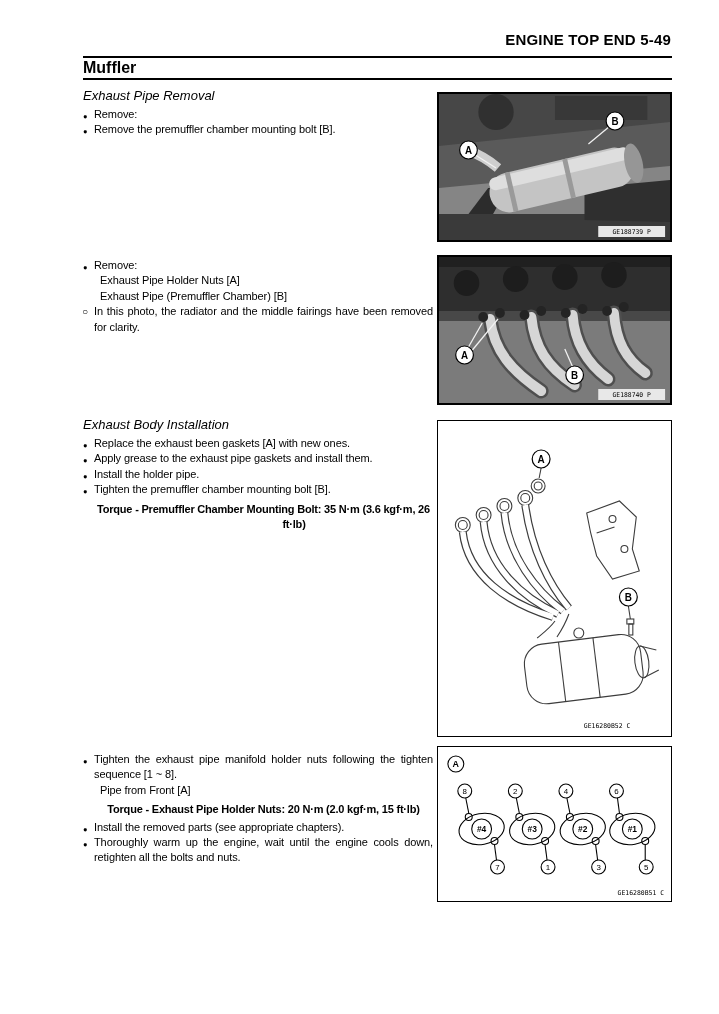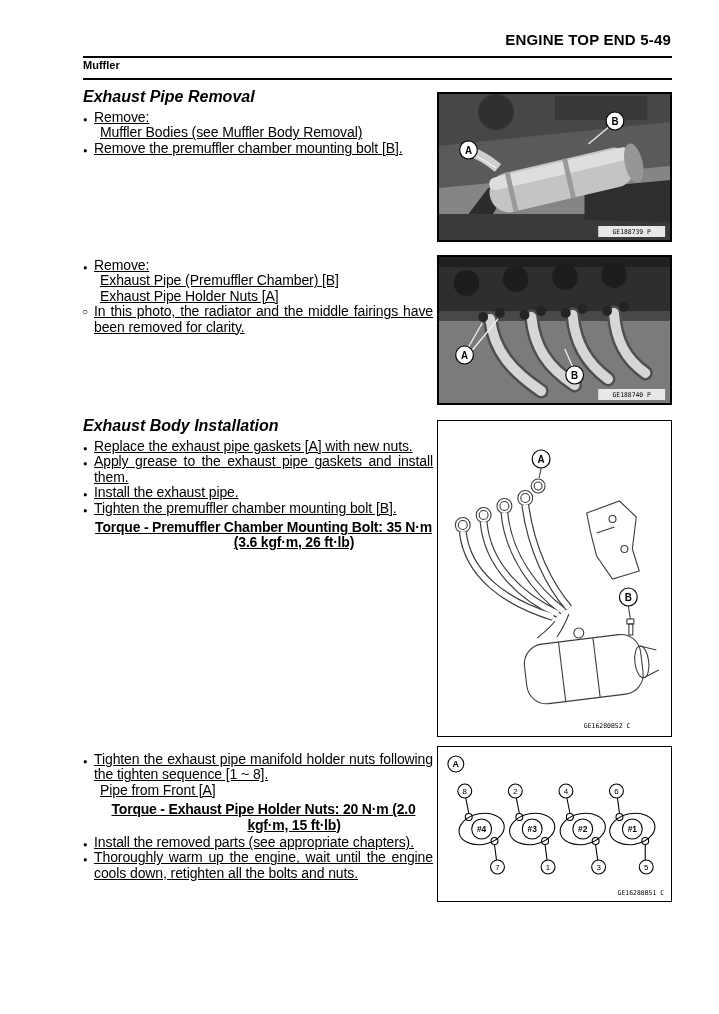--- a/index.html
+++ b/index.html
@@ -12,27 +12,27 @@
   }
   .page { position:relative; width:719px; height:950px; overflow:hidden; background:#fff; }
 
   .header-title {
     position:absolute; top:31px; right:48px;
     font-size:15px; font-weight:bold; letter-spacing:.2px;
   }
   .rule { position:absolute; left:83px; width:589px; background:#000; }
   .rule-top { top:56px; height:2px; }
   .rule-sub { top:78px; height:2px; }
-  .muffler-heading { position:absolute; top:59px; left:83px; font-size:11px; font-weight:bold; }
+  .muffler-heading { position:absolute; top:59px; left:83px; font-size:16px; font-weight:bold; }
 
   .textblock { position:absolute; left:83px; width:350px; }
-  .subsection-title { font-size:16px; font-style:italic; font-weight:bold; margin-bottom:4px; }
+  .subsection-title { font-size:13px; font-style:italic; font-weight:normal; margin-bottom:4px; }
   .item {
-    font-size:14px; line-height:15.4px; text-align:justify;
-    letter-spacing:-.1px; position:relative;text-decoration:underline;
+    font-size:11px; line-height:15.4px; text-align:justify;
+    letter-spacing:-.1px; position:relative;
   }
   .item.bullet { padding-left:11px; }
   .item.bullet::before { content:"\25CF"; position:absolute; left:0; top:2px; font-size:7.5px; }
   .item.sub { padding-left:17px; }
   .item.note { padding-left:11px; }
   .item.note::before { content:"\25CB"; position:absolute; left:-1px; top:0; font-size:10px; }
   .item.torque {
     font-weight:bold; text-align:center;
     padding-left:72px; text-indent:-61px;
     margin-top:4px; margin-bottom:2px;
@@ -55,36 +55,35 @@
 <main class="page">
 
   <span class="header-title">ENGINE TOP END 5-49</span>
   <div class="rule rule-top"></div>
   <h2 class="muffler-heading">Muffler</h2>
   <div class="rule rule-sub"></div>
 
   <section class="textblock" style="top:88px">
     <h3 class="subsection-title">Exhaust Pipe Removal</h3>
     <p class="item bullet">Remove:</p>
-    <p class="item sub">Muffler Bodies (see Muffler Body Removal)</p>
     <p class="item bullet">Remove the premuffler chamber mounting bolt [B].</p>
   </section>
 
   <section class="textblock" style="top:258px">
     <p class="item bullet">Remove:</p>
+    <p class="item sub">Exhaust Pipe Holder Nuts [A]</p>
     <p class="item sub">Exhaust Pipe (Premuffler Chamber) [B]</p>
-    <p class="item sub">Exhaust Pipe Holder Nuts [A]</p>
     <p class="item note">In this photo, the radiator and the middle fairings have been removed for clarity.</p>
   </section>
 
   <section class="textblock" style="top:417px">
     <h3 class="subsection-title">Exhaust Body Installation</h3>
-    <p class="item bullet">Replace the exhaust pipe gaskets [A] with new nuts.</p>
+    <p class="item bullet">Replace the exhaust been gaskets [A] with new ones.</p>
     <p class="item bullet">Apply grease to the exhaust pipe gaskets and install them.</p>
-    <p class="item bullet">Install the exhaust pipe.</p>
+    <p class="item bullet">Install the holder pipe.</p>
     <p class="item bullet">Tighten the premuffler chamber mounting bolt [B].</p>
     <p class="item torque">Torque - Premuffler Chamber Mounting Bolt: 35 N·m (3.6 kgf·m, 26 ft·lb)</p>
   </section>
 
   <section class="textblock" style="top:752px">
     <p class="item bullet">Tighten the exhaust pipe manifold holder nuts following the tighten sequence [1 ~ 8].</p>
     <p class="item sub">Pipe from Front [A]</p>
     <p class="item torque">Torque - Exhaust Pipe Holder Nuts: 20 N·m (2.0 kgf·m, 15 ft·lb)</p>
     <p class="item bullet">Install the removed parts (see appropriate chapters).</p>
     <p class="item bullet">Thoroughly warm up the engine, wait until the engine cools down, retighten all the bolts and nuts.</p>

